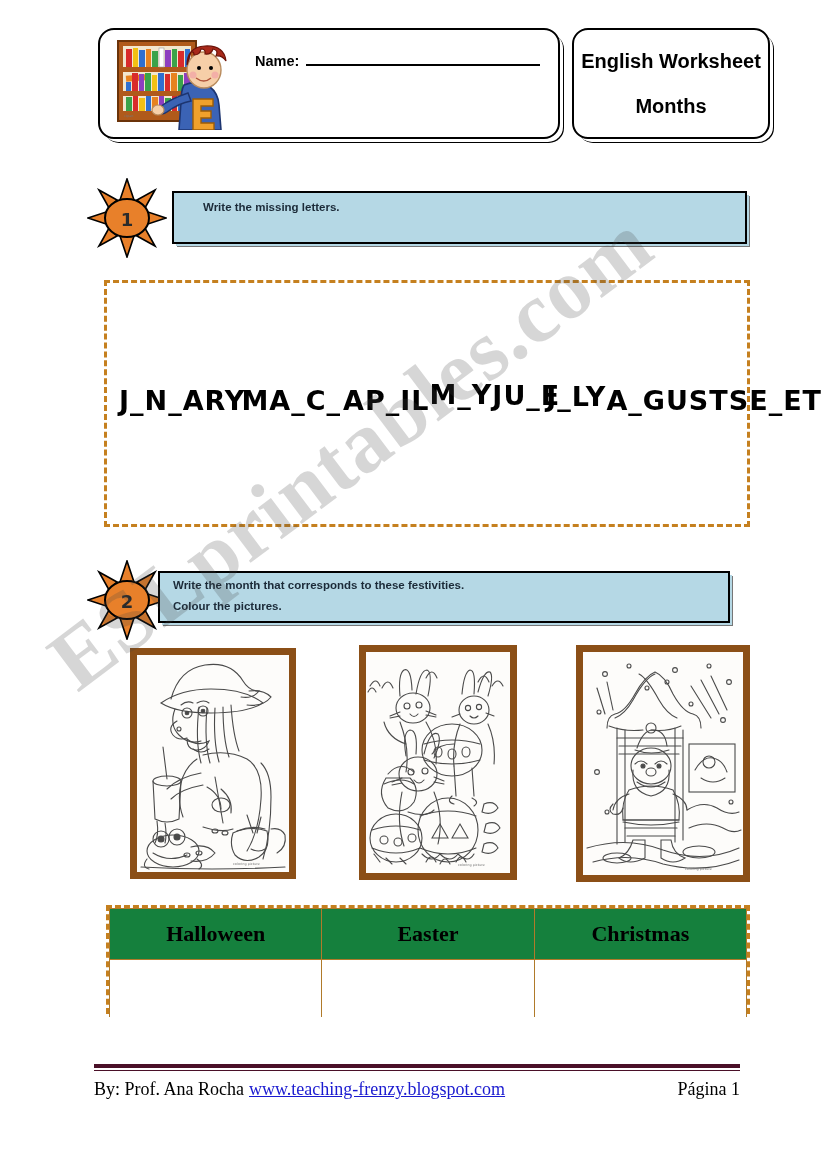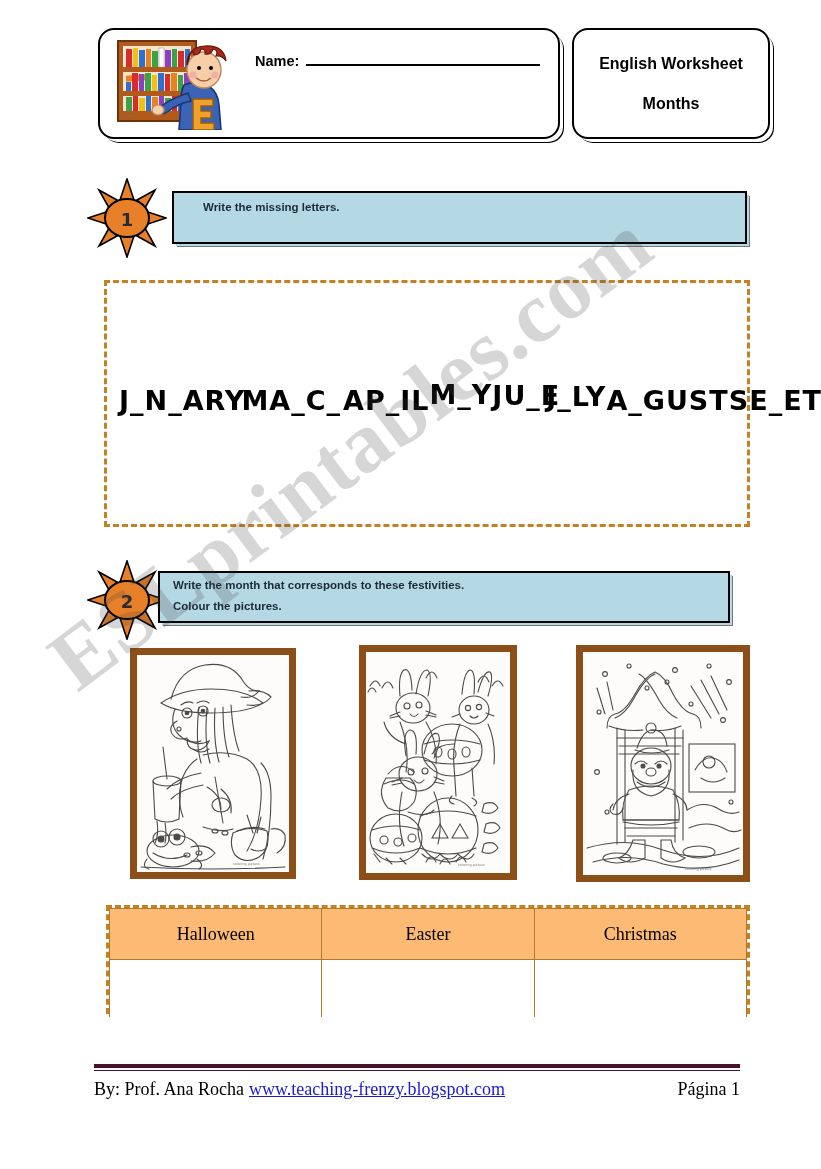--- a/index.html
+++ b/index.html
@@ -61,21 +61,21 @@
     left: 474px; top: 0;
     width: 194px;
     height: 107px;
     display: flex;
     flex-direction: column;
     align-items: center;
     justify-content: center;
     gap: 22px;
   }
   #title-box div {
-    font-size: 16px;
+    font-size: 20px;
     font-weight: bold;
     color: #000;
   }
 
   #bookshelf {
     position: absolute;
     left: 14px;
     top: 7px;
     width: 128px;
     height: 93px;
@@ -195,25 +195,25 @@
     border: 3px dashed #c5801f;
     box-sizing: border-box;
   }
   #answer-table {
     width: 100%;
     height: 100%;
     border-collapse: collapse;
     table-layout: fixed;
   }
   #answer-table th {
-    background: #fdba74;
+    background: #15803d;
     border: 1px solid #b07a2a;
     font-family: "Liberation Serif", serif;
-    font-weight: normal;
-    font-size: 18px;
+    font-weight: bold;
+    font-size: 22px;
     color: #000;
     height: 48px;
   }
   #answer-table td {
     background: #ffffff;
     border: 1px solid #b07a2a;
     border-bottom: none;
     height: 55px;
   }
 

